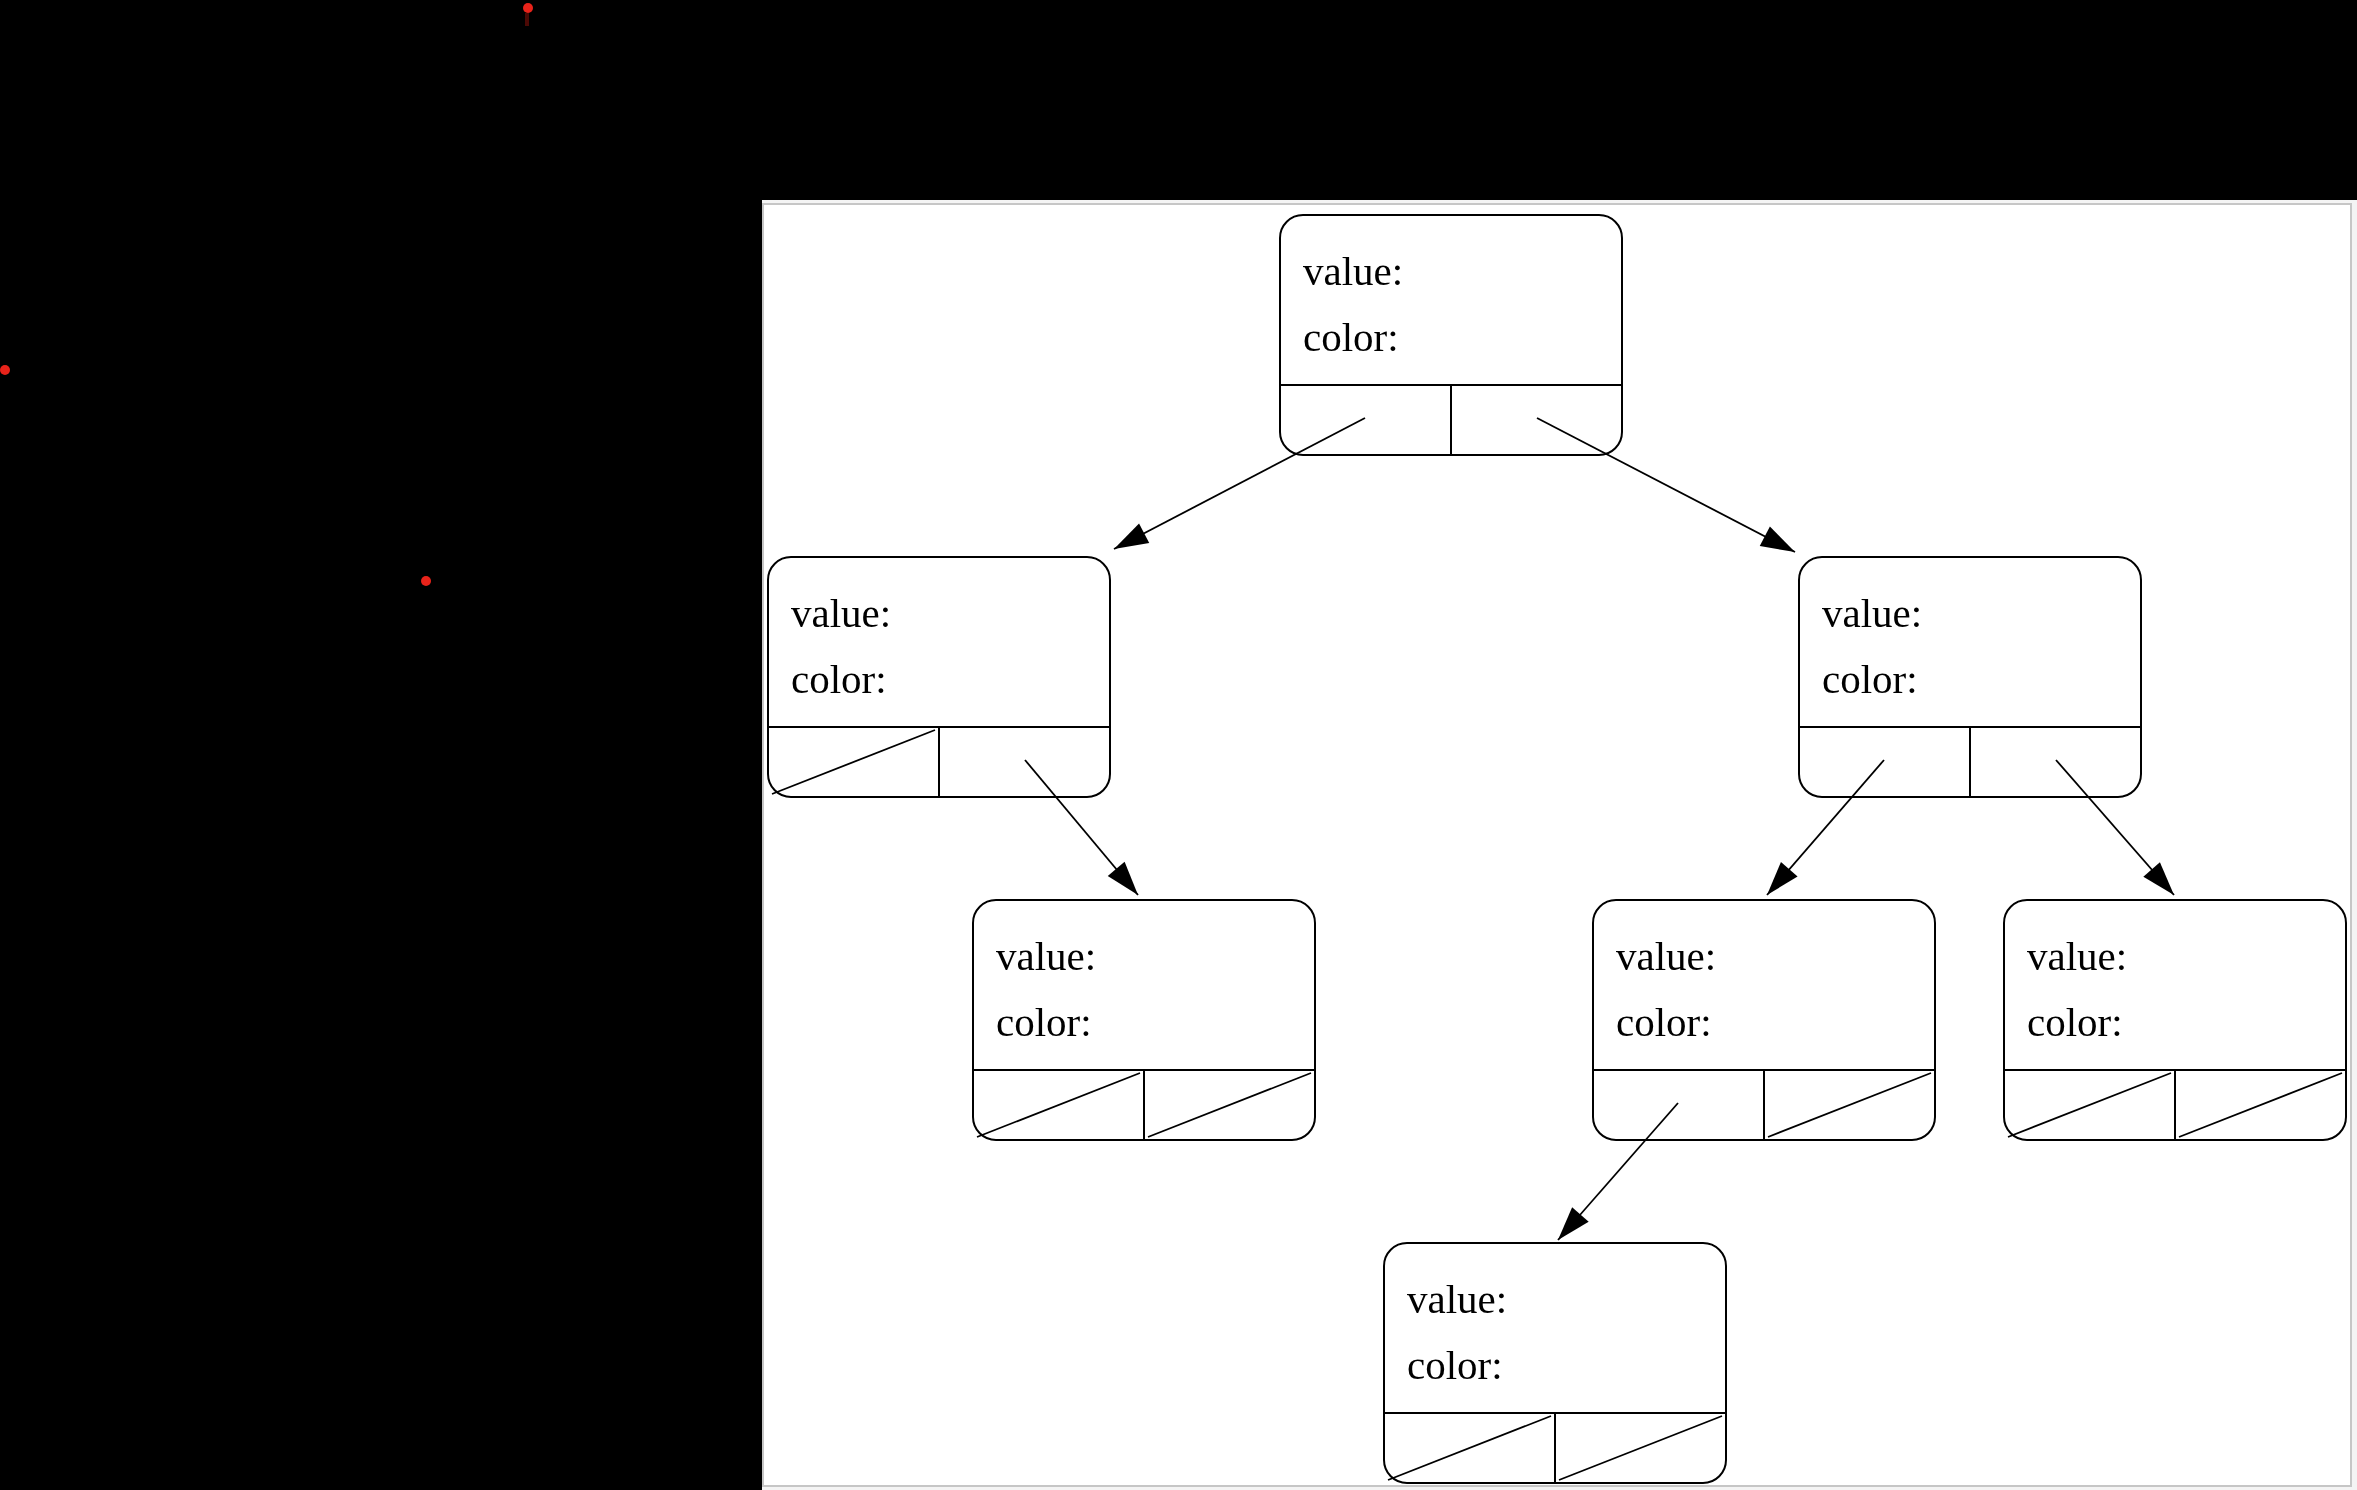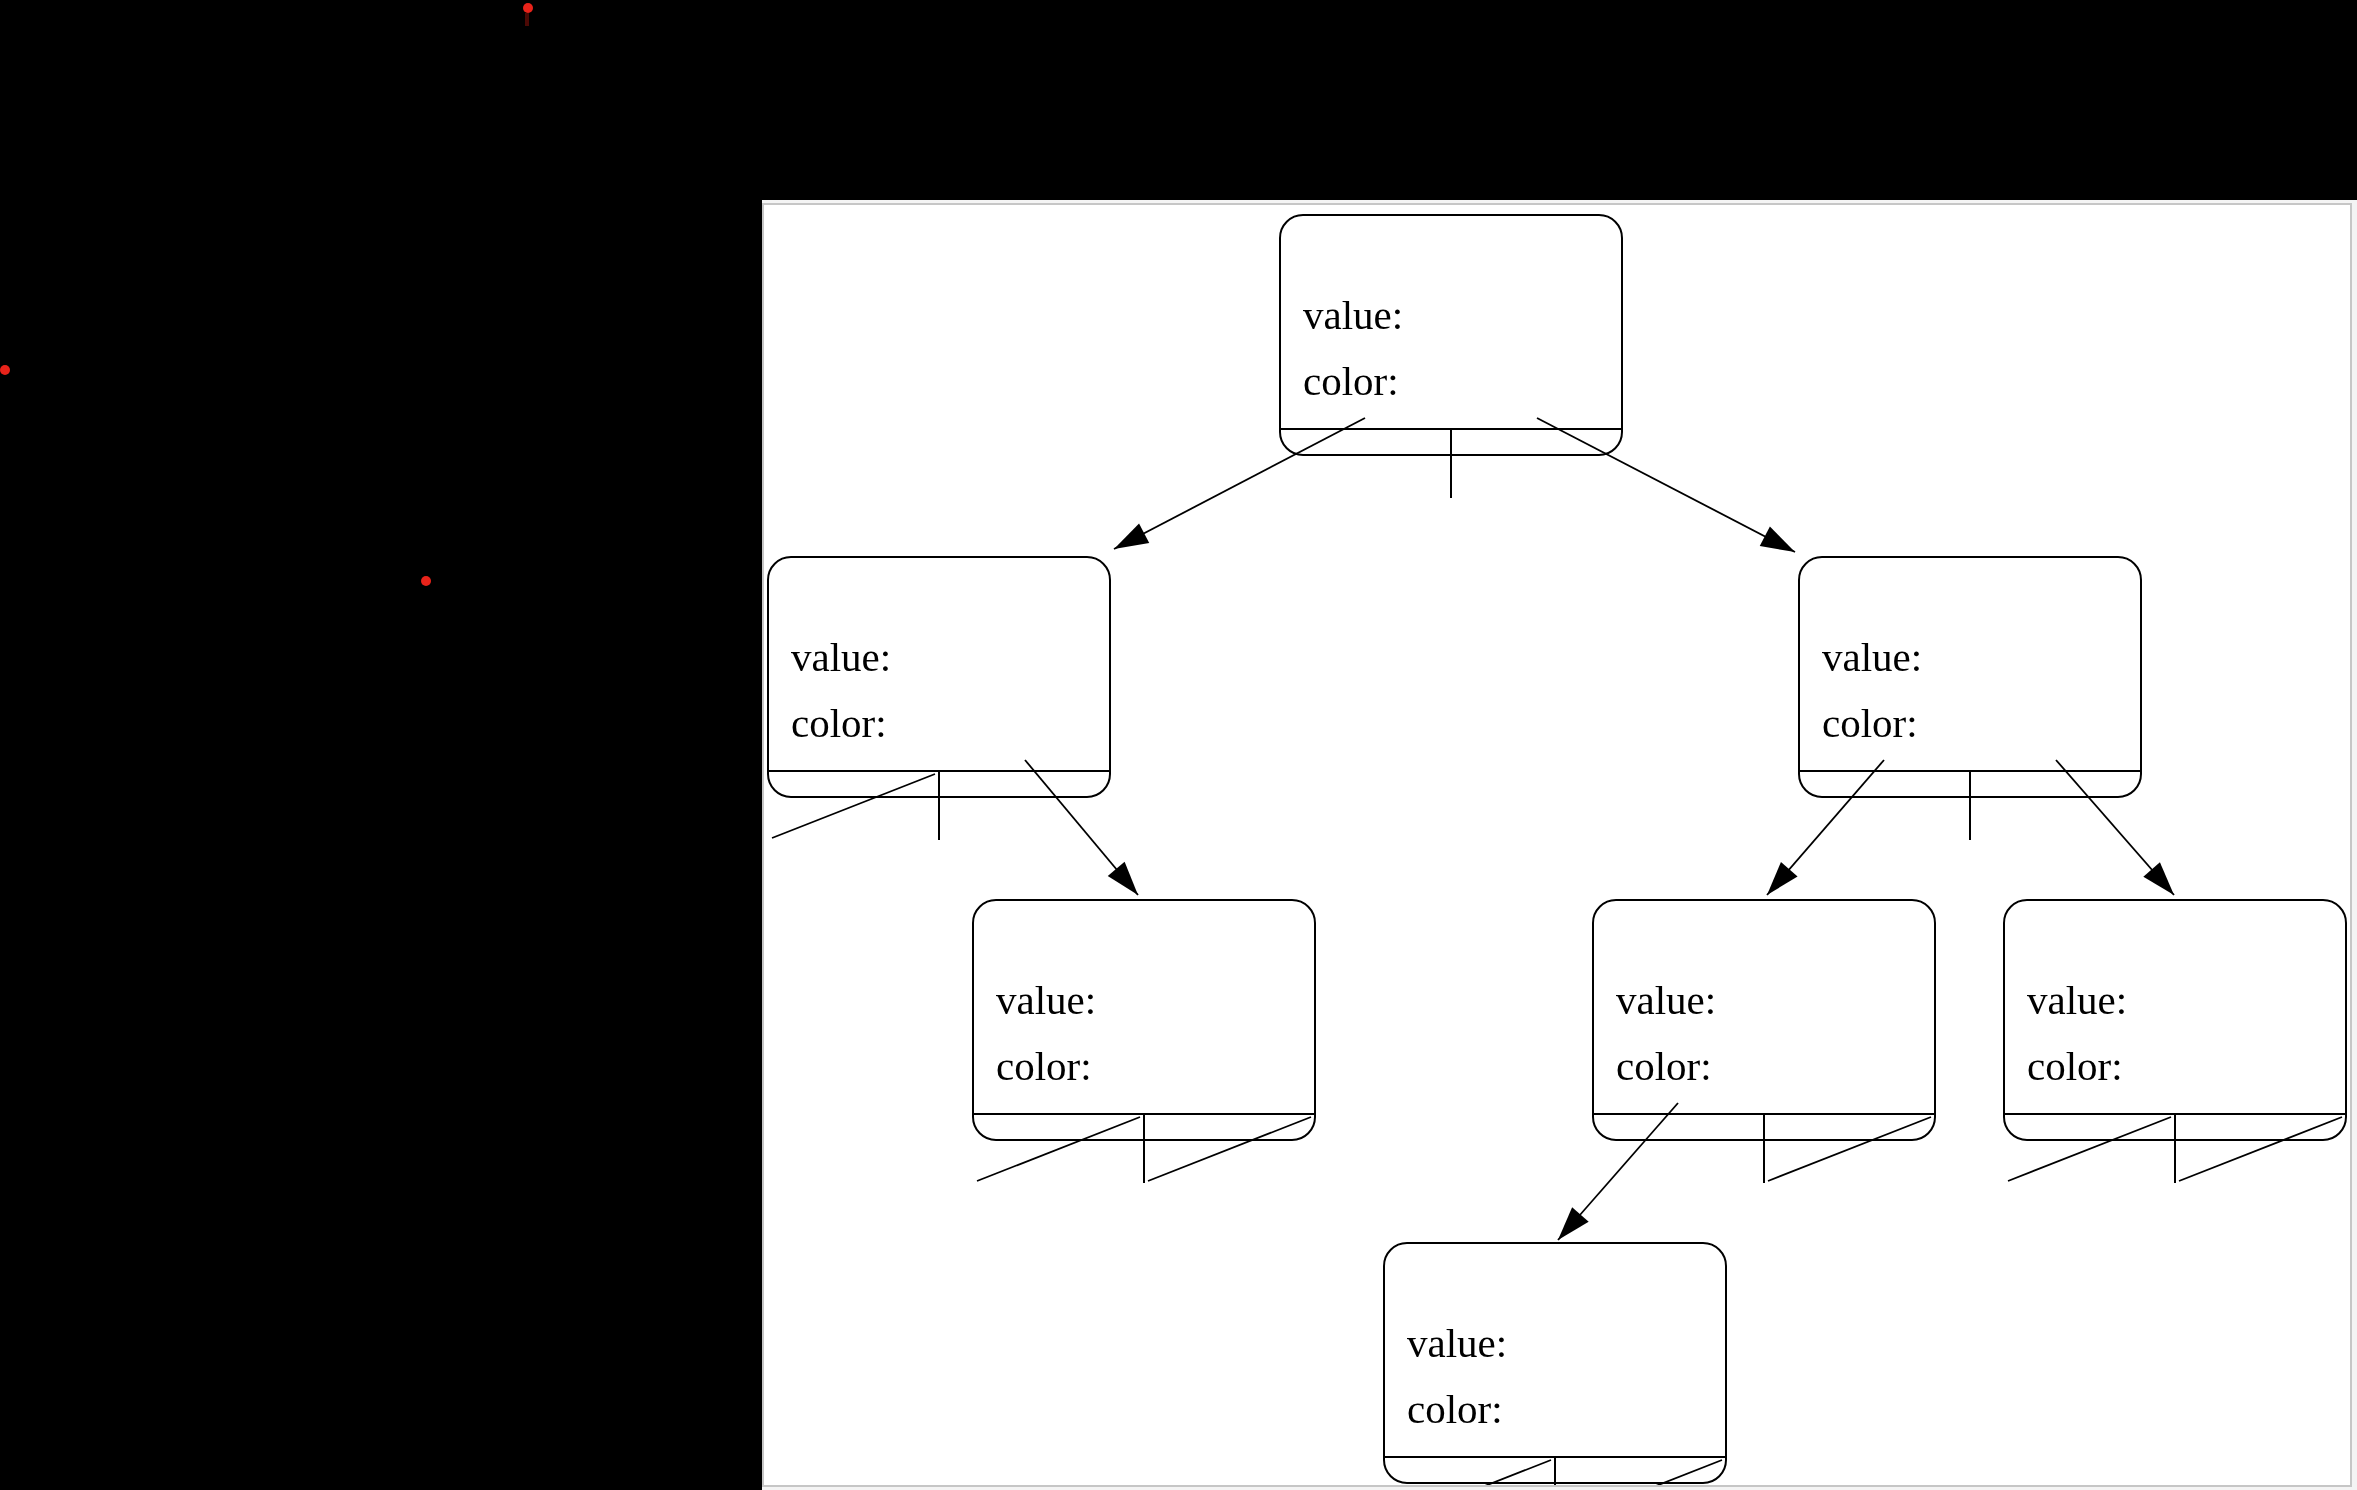--- a/index.html
+++ b/index.html
@@ -9,21 +9,21 @@
   .dot-1{left:523px;top:3px;}
   .dot-2{left:0px;top:365px;}
   .dot-3{left:421px;top:576px;}
   .dot-trail{position:absolute;left:525px;top:13px;width:4px;height:13px;background:#4c0905;}
   .panel{position:absolute;left:762px;top:200px;width:1595px;height:1290px;background:#f4f4f4;}
   .panel-frame{position:absolute;left:0;top:3px;right:5px;bottom:3px;
                border:2px solid #c6c6c6;background:#fff;overflow:hidden;}
   .canvas{position:absolute;left:-2px;top:-5px;width:1595px;height:1290px;}
   .node{position:absolute;width:344px;height:242px;border:2px solid #000;border-radius:24px;
         background:#fff;box-sizing:border-box;}
-  .node-body{height:168px;padding:22px 0 0 22px;box-sizing:border-box;margin-top:44px;}
+  .node-body{height:168px;padding:22px 0 0 22px;box-sizing:border-box;}
   .field-label{font-size:41px;line-height:66px;color:#000;white-space:pre;}
   .node-cells{display:flex;height:70px;border-top:2px solid #000;box-sizing:border-box;}
   .cell{position:relative;width:169px;height:68px;}
   .cell-left{border-right:2px solid #000;}
   .cell-right{flex:1;}
   .cell svg{position:absolute;left:0;top:0;width:100%;height:100%;display:block;}
   .edges{position:absolute;left:0;top:0;width:1595px;height:1290px;pointer-events:none;}
   .n-root{left:517px;top:14px;}
   .n-l{left:5px;top:356px;}
   .n-r{left:1036px;top:356px;}

